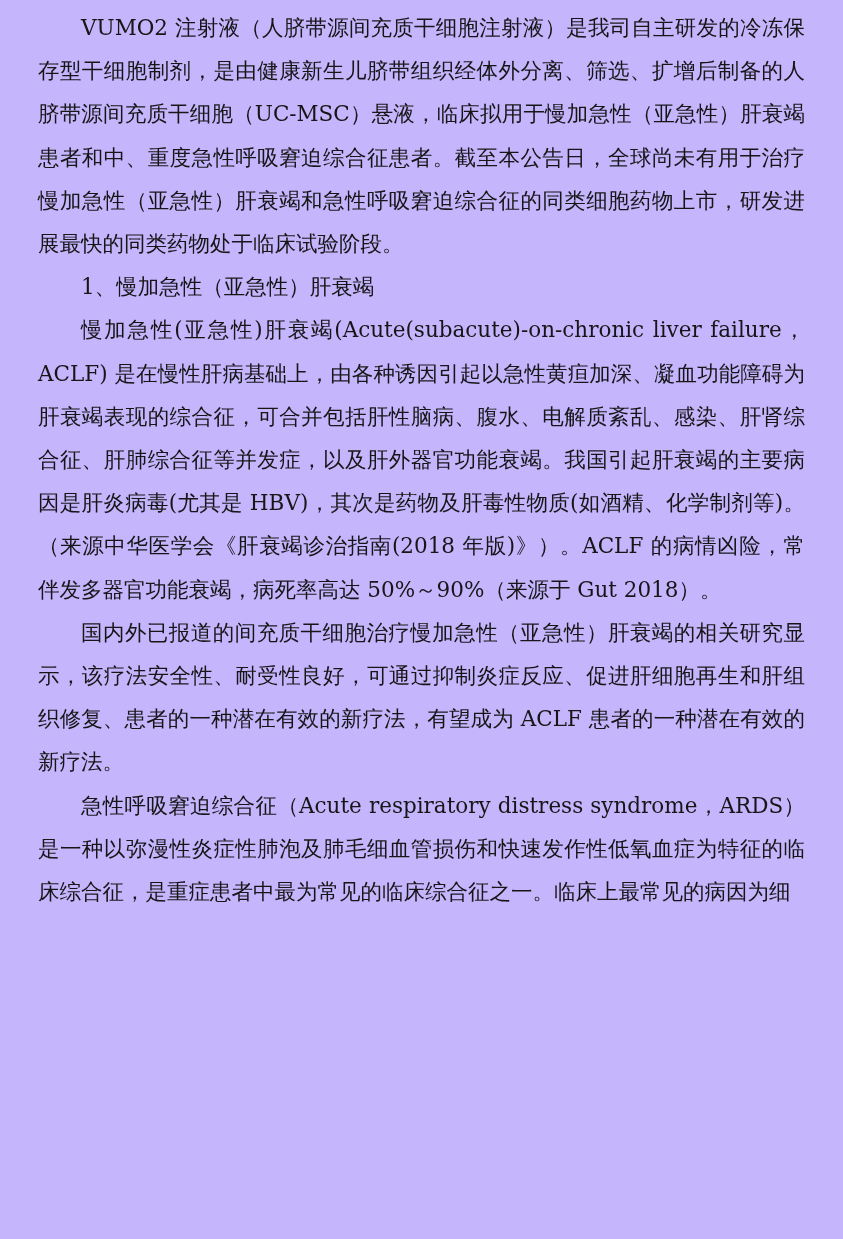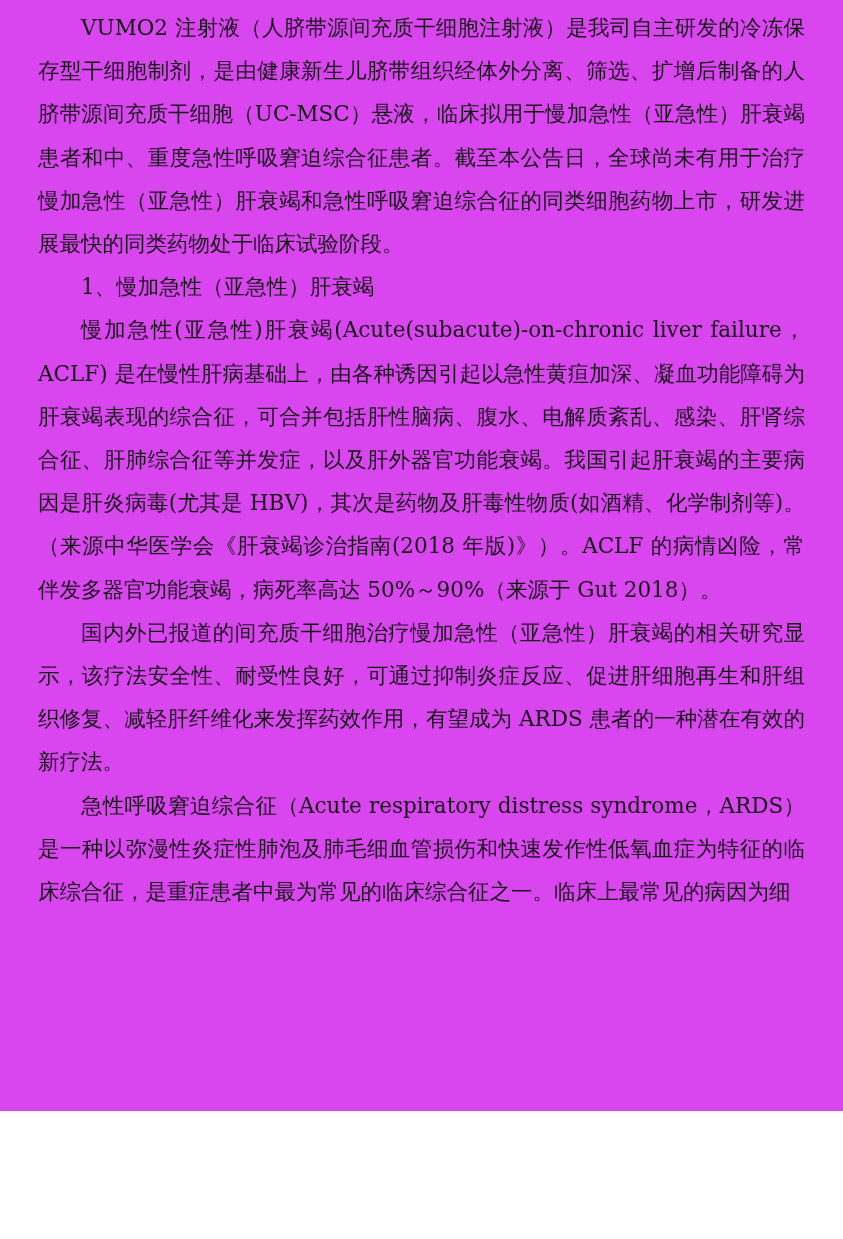--- a/index.html
+++ b/index.html
@@ -8,23 +8,23 @@
     background: #ffffff;
   }
   body {
     width: 843px;
     height: 1239px;
     overflow: hidden;
   }
   .page {
     box-sizing: border-box;
     width: 843px;
-    height: 1111px;
+    height: 1239px;
     padding: 6px 38px 0 38px;
-    background: #d946ef;
+    background: #c4b5fd;
     color: #161616;
     font-family: "DejaVu Serif", "Liberation Serif", serif;
     font-size: 21.5px;
     line-height: 43.2px;
     text-align: justify;
     text-justify: inter-ideograph;
   }
   .page p.paragraph {
     margin: 0;
     text-indent: 2em;
@@ -38,16 +38,16 @@
   }
 </style>
 </head>
 <body>
 
 <div class="page">
   <div>
       <p class="paragraph">VUMO2 注射液（人脐带源间充质干细胞注射液）是我司自主研发的冷冻保存型干细胞制剂，是由健康新生儿脐带组织经体外分离、筛选、扩增后制备的人脐带源间充质干细胞（UC-MSC）悬液，临床拟用于慢加急性（亚急性）肝衰竭患者和中、重度急性呼吸窘迫综合征患者。截至本公告日，全球尚未有用于治疗慢加急性（亚急性）肝衰竭和急性呼吸窘迫综合征的同类细胞药物上市，研发进展最快的同类药物处于临床试验阶段。</p>
       <h3 class="heading">1、慢加急性（亚急性）肝衰竭</h3>
       <p class="paragraph">慢加急性(亚急性)肝衰竭(Acute(subacute)-on-chronic liver failure，ACLF) 是在慢性肝病基础上，由各种诱因引起以急性黄疸加深、凝血功能障碍为肝衰竭表现的综合征，可合并包括肝性脑病、腹水、电解质紊乱、感染、肝肾综合征、肝肺综合征等并发症，以及肝外器官功能衰竭。我国引起肝衰竭的主要病因是肝炎病毒(尤其是 HBV)，其次是药物及肝毒性物质(如酒精、化学制剂等)。（来源中华医学会《肝衰竭诊治指南(2018 年版)》）。ACLF 的病情凶险，常伴发多器官功能衰竭，病死率高达 50%～90%（来源于 Gut 2018）。</p>
-      <p class="paragraph">国内外已报道的间充质干细胞治疗慢加急性（亚急性）肝衰竭的相关研究显示，该疗法安全性、耐受性良好，可通过抑制炎症反应、促进肝细胞再生和肝组织修复、减轻肝纤维化来发挥药效作用，有望成为 ARDS 患者的一种潜在有效的新疗法。</p>
+      <p class="paragraph">国内外已报道的间充质干细胞治疗慢加急性（亚急性）肝衰竭的相关研究显示，该疗法安全性、耐受性良好，可通过抑制炎症反应、促进肝细胞再生和肝组织修复、患者的一种潜在有效的新疗法，有望成为 ACLF 患者的一种潜在有效的新疗法。</p>
       <p class="paragraph">急性呼吸窘迫综合征（Acute respiratory distress syndrome，ARDS）是一种以弥漫性炎症性肺泡及肺毛细血管损伤和快速发作性低氧血症为特征的临床综合征，是重症患者中最为常见的临床综合征之一。临床上最常见的病因为细</p>
     </div>
 </div>
 
 </body></html>

